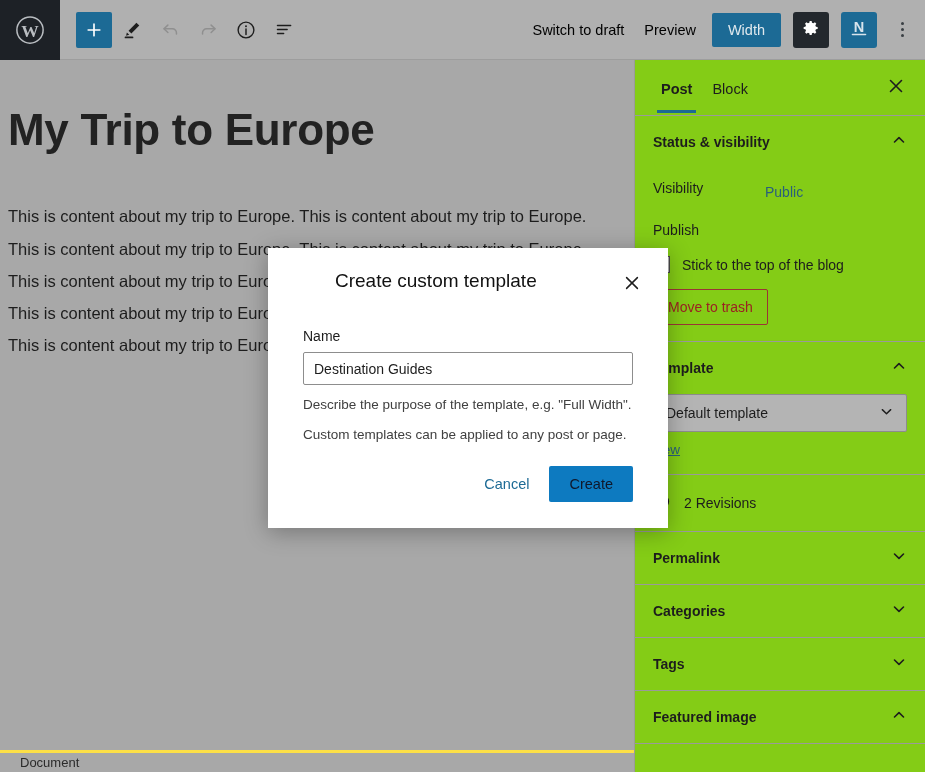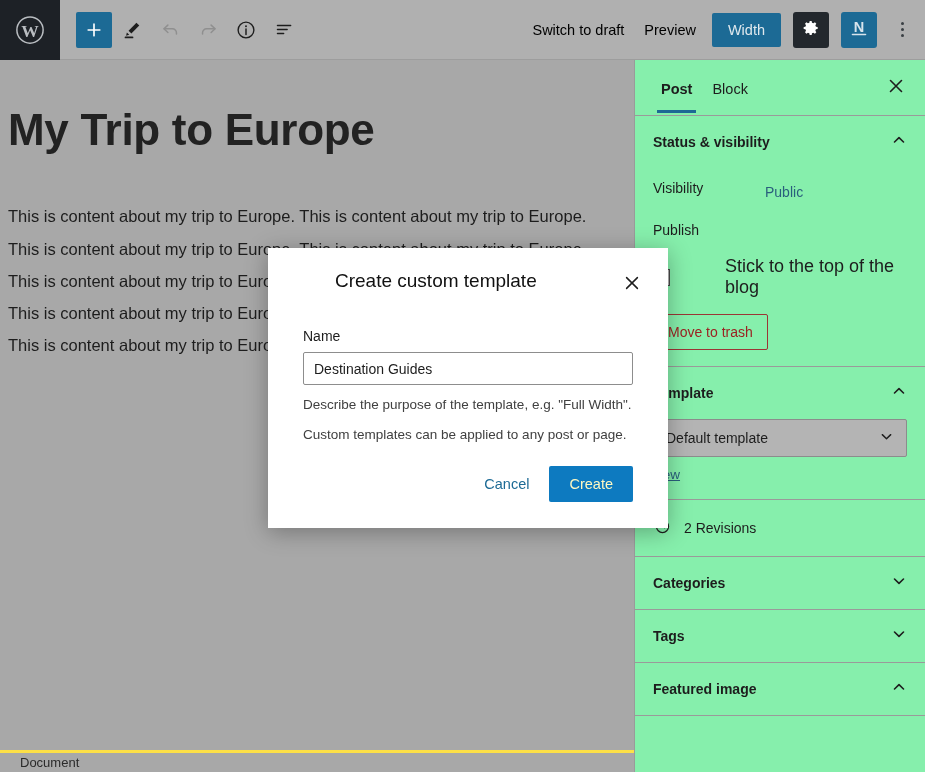--- a/index.html
+++ b/index.html
@@ -78,21 +78,21 @@
   .bottom-bar {
     position: absolute; left: 0; bottom: 0; width: 634px; height: 22px;
     background: #a8a8a8; border-top: 3px solid #fde047;
     display: flex; align-items: center; padding-left: 20px;
   }
   .bottom-bar span { font-size: 13px; color: #2b2b2b; }
 
   
   .sidebar {
     position: absolute; top: 60px; right: 0; width: 291px; height: 712px;
-    background: #86efac; border-left: 1px solid #9a9a9a;
+    background: #84cc16; border-left: 1px solid #9a9a9a;
   }
   .sb-tabs {
     display: flex; align-items: center; height: 56px;
     border-bottom: 1px solid #9a9a9a; padding-left: 16px;
   }
   .sb-tab {
     background: none; border: none; cursor: pointer;
     font-size: 14.5px; color: #1d1d1d; padding: 18px 10px 16px;
     position: relative; font-family: "Liberation Sans", sans-serif;
   }
@@ -119,21 +119,21 @@
   .sb-row .lbl { color: #1d1d1d; width: 112px; flex: none; }
   .sb-row .val {
     background: none; border: none; cursor: pointer; color: #2a5f7d;
     font-size: 14px; font-family: "Liberation Sans", sans-serif; padding: 0; margin-top: 8px;
   }
   .sb-check { display: flex; align-items: center; gap: 12px; padding: 4px 0 16px; }
   .sb-check .box {
     width: 17px; height: 17px; border: 1px solid #4a4a4a; background: #b6b6b6;
     flex: none; cursor: pointer;
   }
-  .sb-check label { font-size: 18px; color: #1d1d1d; cursor: pointer; margin-left: 43px; }
+  .sb-check label { font-size: 14px; color: #1d1d1d; cursor: pointer; }
   .trash-btn {
     border: 1px solid #9b3535; background: transparent; color: #9b2222;
     font-size: 14px; padding: 9px 14px; cursor: pointer; border-radius: 2px;
     font-family: "Liberation Sans", sans-serif;
   }
   .sb-select {
     width: 100%; height: 38px; border: 1px solid #8c8c8c; background: #b4b4b4;
     display: flex; align-items: center; justify-content: space-between;
     padding: 0 12px; font-size: 14px; color: #1d1d1d; cursor: pointer;
     border-radius: 2px;
@@ -171,21 +171,21 @@
   .modal-help { margin-top: 10px; font-size: 13.5px; color: #404040; line-height: 1.45; }
   .modal-actions {
     display: flex; align-items: center; justify-content: flex-end;
     gap: 14px; padding: 22px 35px 0;
   }
   .cancel-btn {
     background: none; border: none; cursor: pointer; color: #1c6a95;
     font-size: 14.5px; padding: 9px 6px; font-family: "Liberation Sans", sans-serif;
   }
   .create-btn {
-    background: #0d7ac0; color: #fef9c3; border: none; cursor: pointer;
+    background: #0d7ac0; color: #0f172a; border: none; cursor: pointer;
     font-size: 14.5px; padding: 10px 20px; border-radius: 2px;
     font-family: "Liberation Sans", sans-serif;
   }
 </style>
 </head>
 <body>
 
 <div id="app">
 
   <div id="editor-layer">
@@ -371,20 +371,30 @@
             <svg width="19" height="19" viewBox="0 0 24 24">
               <path d="M4.4 12a7.6 7.6 0 107.6-7.6 7.6 7.6 0 00-5.9 2.9" fill="none" stroke="#1d1d1d" stroke-width="1.6" stroke-linecap="round"></path>
               <path d="M6.2 3.6v3.9h3.9" fill="none" stroke="#1d1d1d" stroke-width="1.6" stroke-linecap="round" stroke-linejoin="round"></path>
               <path d="M12 8.2V12l2.6 1.6" fill="none" stroke="#1d1d1d" stroke-width="1.6" stroke-linecap="round"></path>
             </svg>
           </span>
           <span>2 Revisions</span>
         </div>
       </div>
 
+      <div class="sb-panel">
+        <div class="sb-panel-head">
+          <h3>Permalink</h3>
+          <span>
+            <svg width="16" height="16" viewBox="0 0 16 16">
+              <path d="M3.5 6L8 10.4 12.5 6" fill="none" stroke="#1d1d1d" stroke-width="1.6" stroke-linecap="round" stroke-linejoin="round"></path>
+            </svg>
+          </span>
+        </div>
+      </div>
 
       <div class="sb-panel">
         <div class="sb-panel-head">
           <h3>Categories</h3>
           <span>
             <svg width="16" height="16" viewBox="0 0 16 16">
               <path d="M3.5 6L8 10.4 12.5 6" fill="none" stroke="#1d1d1d" stroke-width="1.6" stroke-linecap="round" stroke-linejoin="round"></path>
             </svg>
           </span>
         </div>

